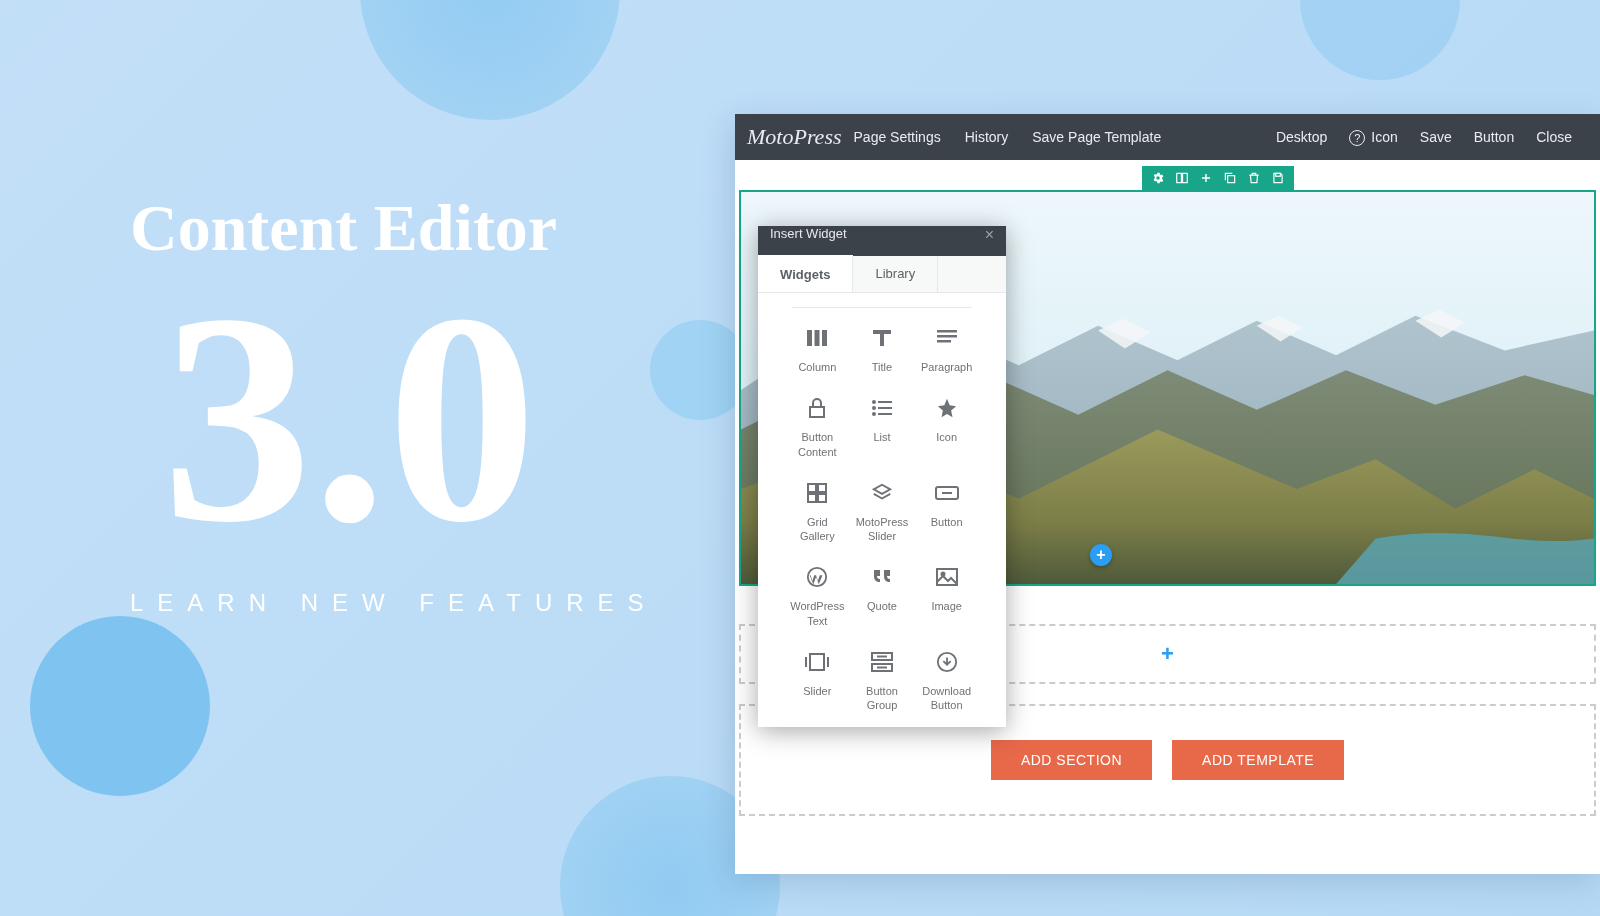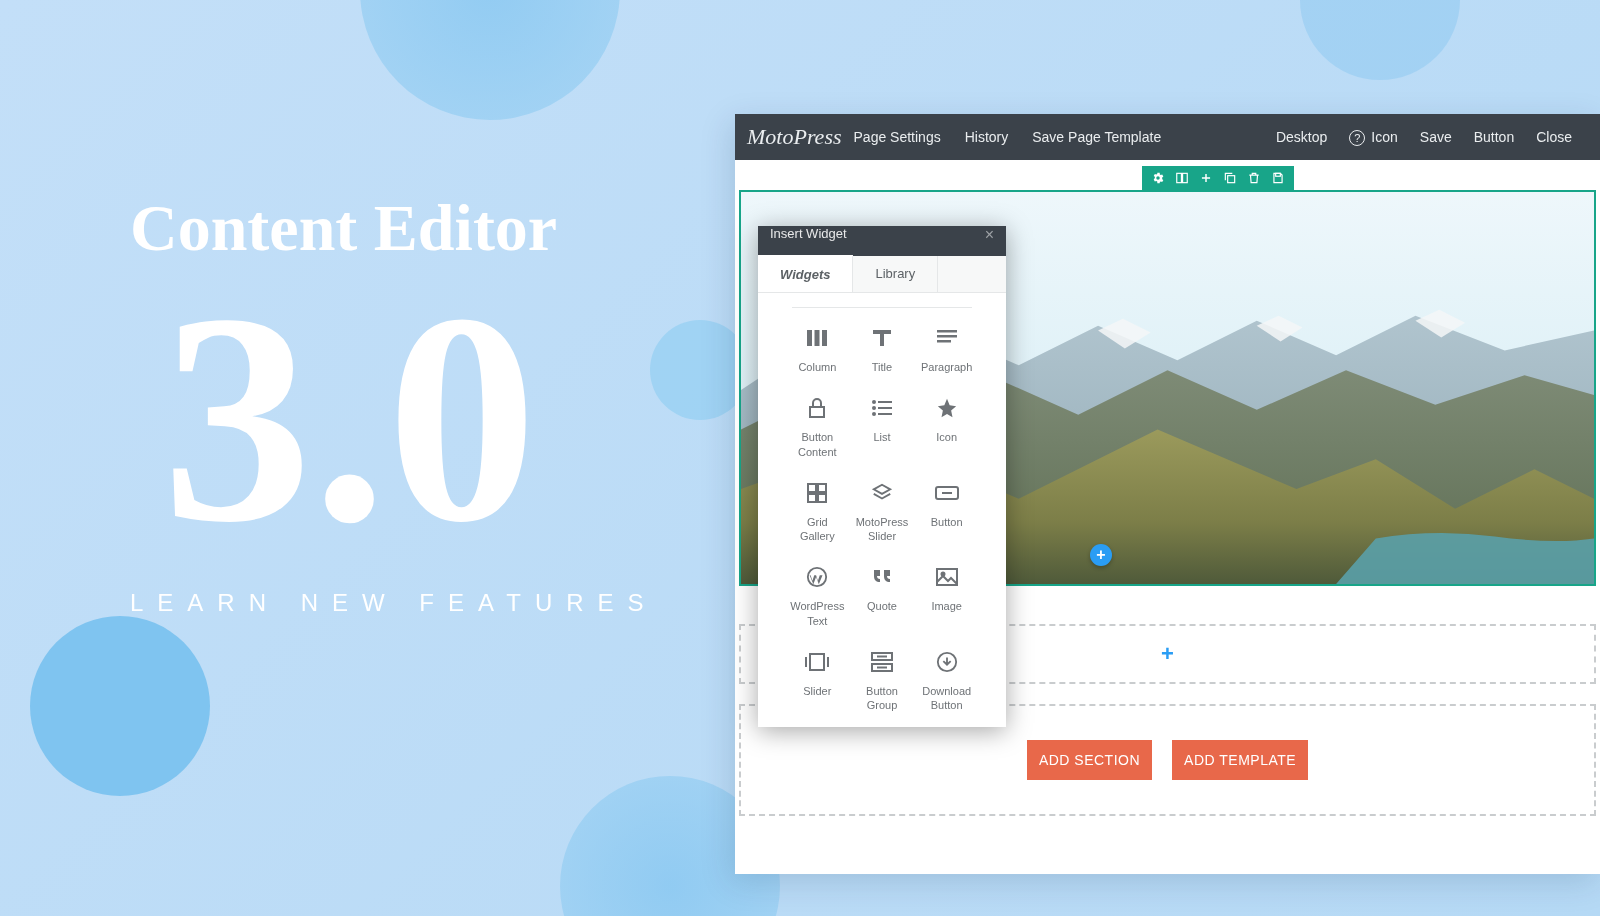--- a/index.html
+++ b/index.html
@@ -35,29 +35,29 @@
 .section-tools { position: absolute; top: -26px; right: 300px; height: 24px; background: #18a589; display: flex; align-items: center; gap: 8px; padding: 0 8px; }
 .section-tools .ticon { width: 16px; height: 16px; color: #fff; display: flex; align-items: center; justify-content: center; }
 
 .mountain { width: 100%; height: 100%; display:block; }
 
 .add-bubble { position: absolute; width: 22px; height: 22px; border-radius: 50%; background: #2a9df4; color: #fff; display:flex; align-items:center; justify-content:center; font-size:16px; font-weight:700; box-shadow: 0 2px 4px rgba(0,0,0,.25); }
 .bubble-1 { left: 355px; top: 384px; }
 
 .placeholder-row { margin: 38px 4px 0; height: 60px; border: 2px dashed #c9ccce; display:flex; align-items:center; justify-content:center; color:#2a9df4; font-size:22px; font-weight:700; }
 .dashed-area { margin: 20px 4px 0; border: 2px dashed #c9ccce; padding: 34px; display:flex; align-items:center; justify-content:center; gap: 20px; }
-.btn-orange { background: #e8684a; color:#fff; border:none; padding: 12px 12px; font-size: 14px; cursor:pointer; letter-spacing:.5px; }
+.btn-orange { background: #e8684a; color:#fff; border:none; padding: 12px 30px; font-size: 14px; cursor:pointer; letter-spacing:.5px; }
 
 
 .modal { position: absolute; left: 758px; top: 226px; width: 248px; background:#fff; box-shadow: 0 4px 24px rgba(0,0,0,.35); z-index: 50; }
 .modal-head { height: 30px; background: #3b424a; color:#e8e9ea; font-size:13px; display:flex; align-items:flex-start; justify-content:space-between; padding: 0 12px; }
 .modal-close { color:#9ea2a6; cursor:pointer; font-size:16px; }
 .tabs { display:flex; border-bottom:1px solid #e5e7e8; background:#f7f8f8; }
 .tab { padding: 10px 22px; font-size:13px; color:#5d6266; cursor:pointer; border-right:1px solid #e5e7e8; }
-.tab.active { background:#fff; font-weight:600; border-top:2px solid #fff; margin-top:-1px;font-style:italic; }
+.tab.active { background:#fff; font-weight:600; border-top:2px solid #fff; margin-top:-1px; }
 .widget-scroll { height: 434px; overflow-y:auto; padding: 14px 30px; position:relative; }
 .widget-scroll::-webkit-scrollbar { width: 12px; }
 .widget-scroll::-webkit-scrollbar-track { background:#f0f0f0; }
 .widget-scroll::-webkit-scrollbar-thumb { background:#c5c7c9; }
 .divider { height:1px; background:#e5e7e8; margin: 0 4px 16px; }
 .grid { display:grid; grid-template-columns: repeat(3, 1fr); gap: 20px 6px; }
 .widget { display:flex; flex-direction:column; align-items:center; gap:8px; cursor:pointer; text-align:center; }
 .widget .ico { width: 28px; height: 28px; color:#6e7276; display:flex; align-items:center; justify-content:center; }
 .widget .lbl { font-size:11px; color:#6e7276; line-height:1.3; }
 

